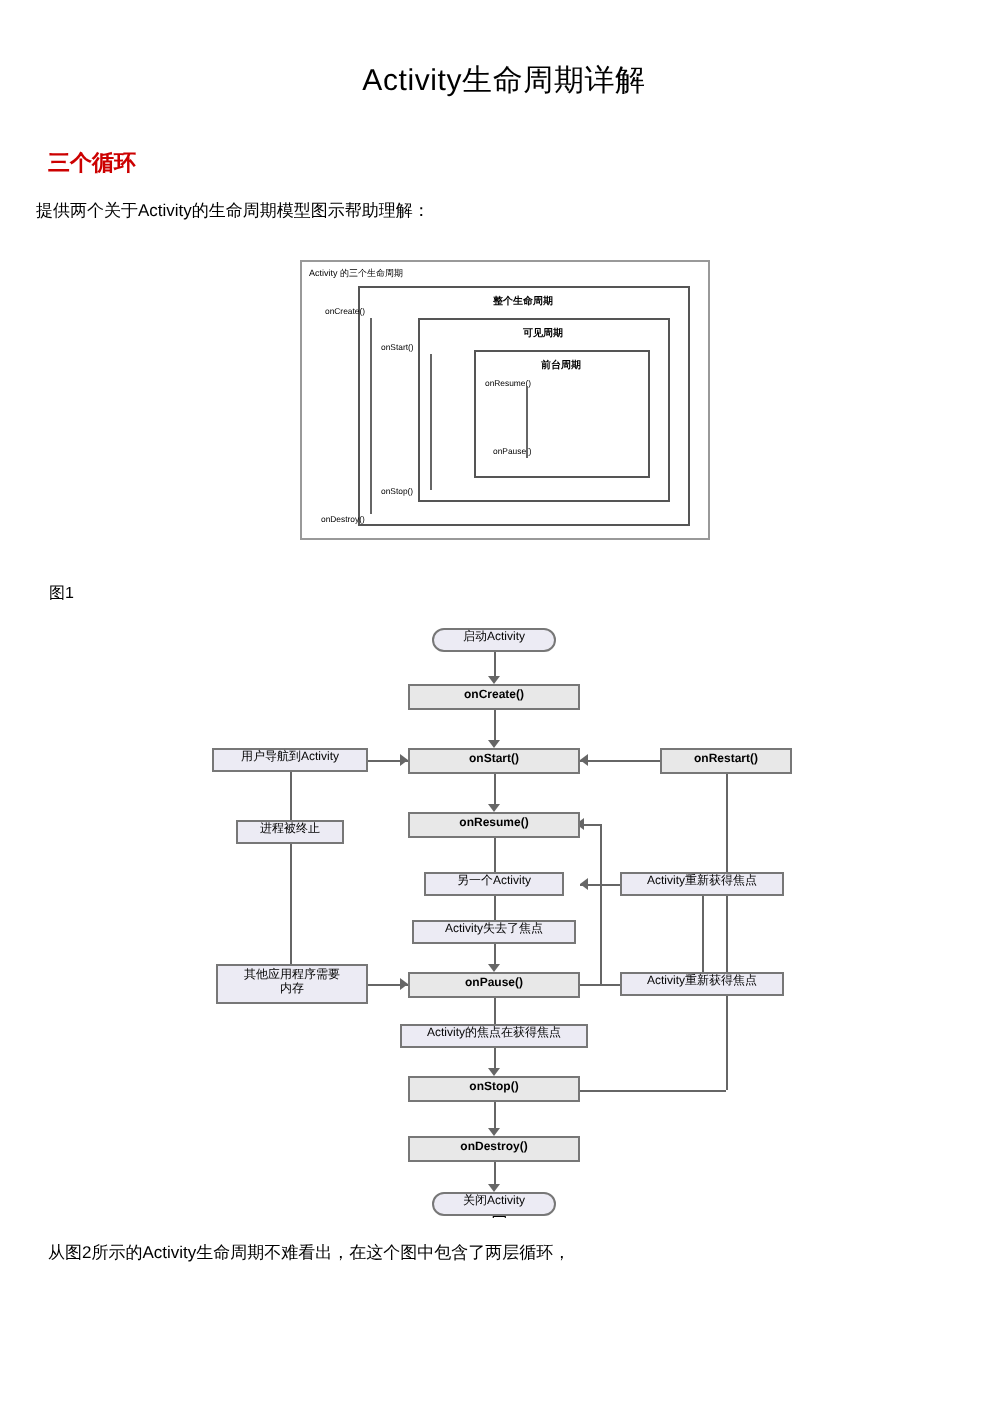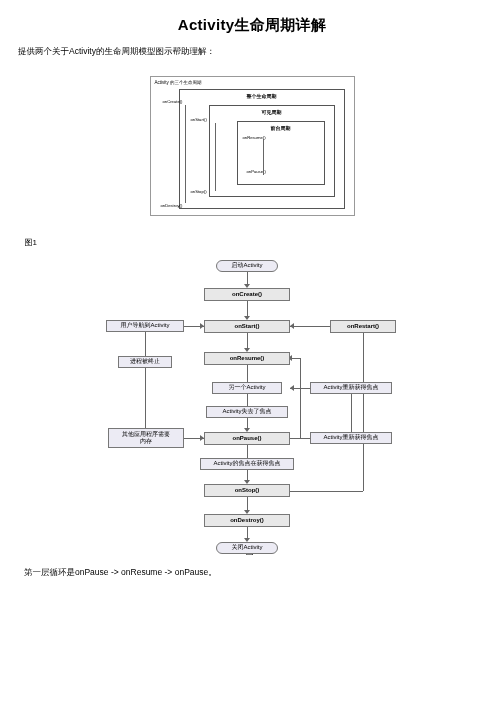--- a/index.html
+++ b/index.html
@@ -18,22 +18,22 @@
   .page {
     width: 504px;
     height: 713px;
     position: relative;
     padding: 0;
     box-sizing: border-box;
   }
   .doc-title {
     text-align: center;
     font-size: 15px;
-    font-weight: bold;
-    margin: 16px 0 0 0;
+    font-weight: normal;
+    margin: 31px 0 0 0;
     letter-spacing: 0.3px;
   }
   .section-title {
     color: #cc0000;
     font-size: 11px;
     font-weight: bold;
     margin: 24px 0 0 24px;
   }
   .para {
     font-size: 8.5px;
@@ -157,20 +157,21 @@
     line-height: 1.7;
   }
 </style>
 </head>
 <body>
 
 <div class="page">
 
   <h1 class="doc-title">Activity生命周期详解</h1>
 
+  <div class="section-title">三个循环</div>
 
   <div class="para">提供两个关于Activity的生命周期模型图示帮助理解：</div>
 
   <div class="fig1-wrap">
     <div class="fig1-box">
       <div class="f1-title">Activity 的三个生命周期</div>
 
       <div class="ring" style="left:28px; top:12px; width:166px; height:120px;">
         <div class="ring-title">整个生命周期</div>
       </div>
@@ -263,15 +264,15 @@
     <div class="node lav" style="left:106px; top:78px; width:78px; height:12px;">用户导航到Activity</div>
     <div class="node lav" style="left:118px; top:114px; width:54px; height:12px;">进程被终止</div>
     <div class="node lav" style="left:108px; top:186px; width:76px; height:20px; white-space:pre-line;">其他应用程序需要
 内存</div>
     <div class="node lav" style="left:310px; top:140px; width:82px; height:12px;">Activity重新获得焦点</div>
     <div class="node lav" style="left:310px; top:190px; width:82px; height:12px;">Activity重新获得焦点</div>
   </div>
 
   <div class="fig2-cap">图2</div>
 
-  <div class="tail-para">第一层循环是onPause -&gt; onResume -&gt; onPause。</div>
+  <div class="tail-para">从图2所示的Activity生命周期不难看出，在这个图中包含了两层循环，</div>
 
 </div>
 
 </body></html>

